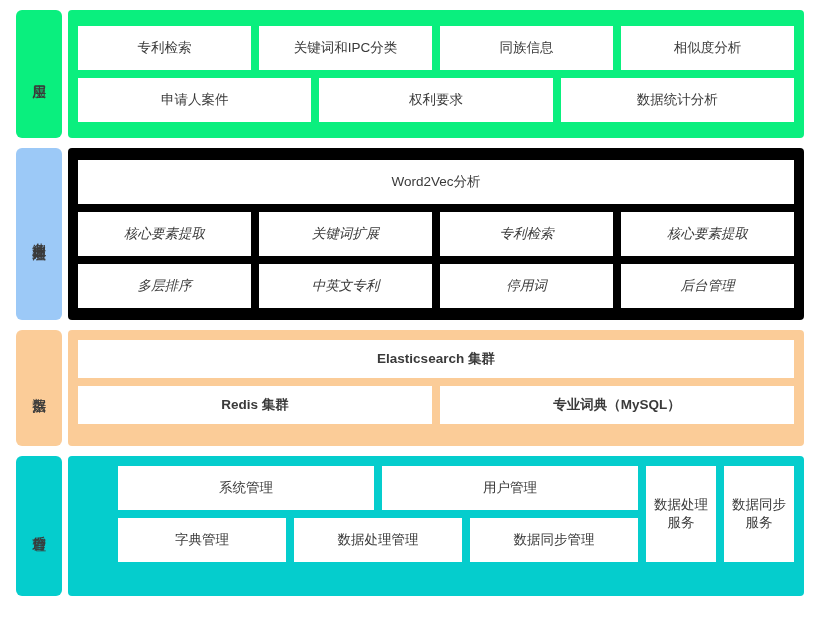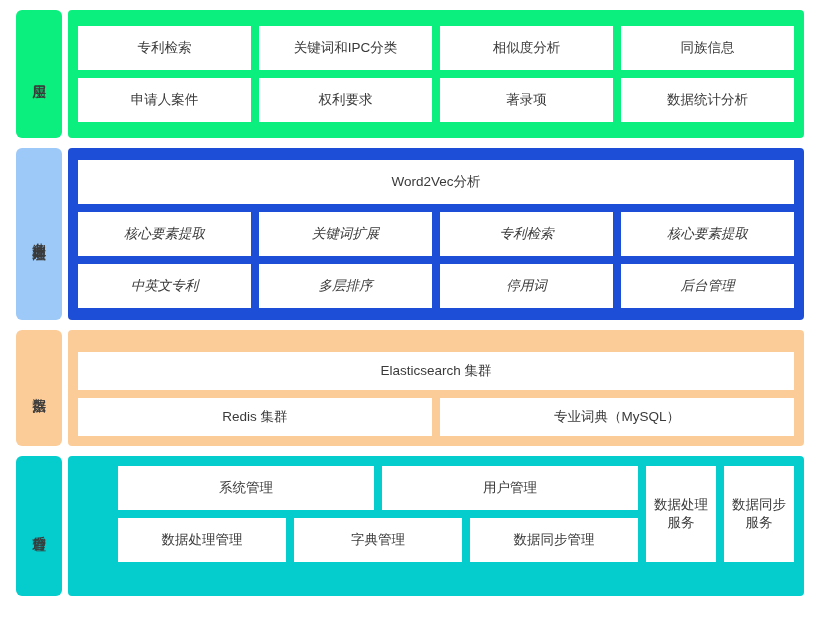--- a/index.html
+++ b/index.html
@@ -114,21 +114,21 @@
   .row-admin   { height: 140px; }
 
   .row-app .card-row   { height: 44px; flex: 0 0 44px; }
   .row-biz .card-row   { height: 44px; flex: 0 0 44px; font-style: italic; }
   .row-app .layer-panel,
   .row-biz .layer-panel { justify-content: center; }
 
   .row-biz .card.banner { height: 44px; }
   .row-data .card.banner { height: 38px; }
   .row-data .card-row    { height: 38px; flex: 0 0 38px; }
-  .row-data .layer-panel { justify-content: flex-end; }
+  .row-data .layer-panel { justify-content: flex-start; font-weight: bold; }
 
   .row-admin .layer-panel {
     flex-direction: row;
     gap: 8px;
   }
   .admin-grid {
     flex: 1 1 auto;
     display: flex;
     flex-direction: column;
     gap: 8px;
@@ -143,47 +143,46 @@
 <div id="diagram">
 
   <div class="layer-row row-app">
     <div class="layer-label" style="background:#0aef7e">
       <span class="layer-label-text">应用层</span>
     </div>
     <div class="layer-panel" style="background:#0aef7e">
       <div class="card-row">
         <div class="card">专利检索</div>
         <div class="card">关键词和IPC分类</div>
+        <div class="card">同族信息</div>
         <div class="card">相似度分析</div>
-        <div class="card">同族信息</div>
       </div>
       <div class="card-row">
         <div class="card">申请人案件</div>
         <div class="card">权利要求</div>
-        <div class="card">著录项</div>
         <div class="card">数据统计分析</div>
       </div>
     </div>
   </div>
 
   <div class="layer-row row-biz">
     <div class="layer-label" style="background:#9cc9f7">
       <span class="layer-label-text">业务逻辑处理层</span>
     </div>
-    <div class="layer-panel" style="background:#1d4ed8">
+    <div class="layer-panel" style="background:#000000">
       <div class="card banner">Word2Vec分析</div>
       <div class="card-row">
         <div class="card">核心要素提取</div>
         <div class="card">关键词扩展</div>
         <div class="card">专利检索</div>
         <div class="card">核心要素提取</div>
       </div>
       <div class="card-row">
+        <div class="card">多层排序</div>
         <div class="card">中英文专利</div>
-        <div class="card">多层排序</div>
         <div class="card">停用词</div>
         <div class="card">后台管理</div>
       </div>
     </div>
   </div>
 
   <div class="layer-row row-data">
     <div class="layer-label" style="background:#fbcc98">
       <span class="layer-label-text">数据层</span>
     </div>
@@ -200,22 +199,22 @@
     <div class="layer-label" style="background:#05cdcd">
       <span class="layer-label-text">后台管理</span>
     </div>
     <div class="layer-panel" style="background:#05cdcd">
       <div class="admin-grid">
         <div class="card-row">
           <div class="card">系统管理</div>
           <div class="card">用户管理</div>
         </div>
         <div class="card-row">
+          <div class="card">字典管理</div>
           <div class="card">数据处理管理</div>
-          <div class="card">字典管理</div>
           <div class="card">数据同步管理</div>
         </div>
       </div>
       <div class="tall-stack">
         <div class="card tall">数据处理服务</div>
         <div class="card tall">数据同步服务</div>
       </div>
     </div>
   </div>
 

